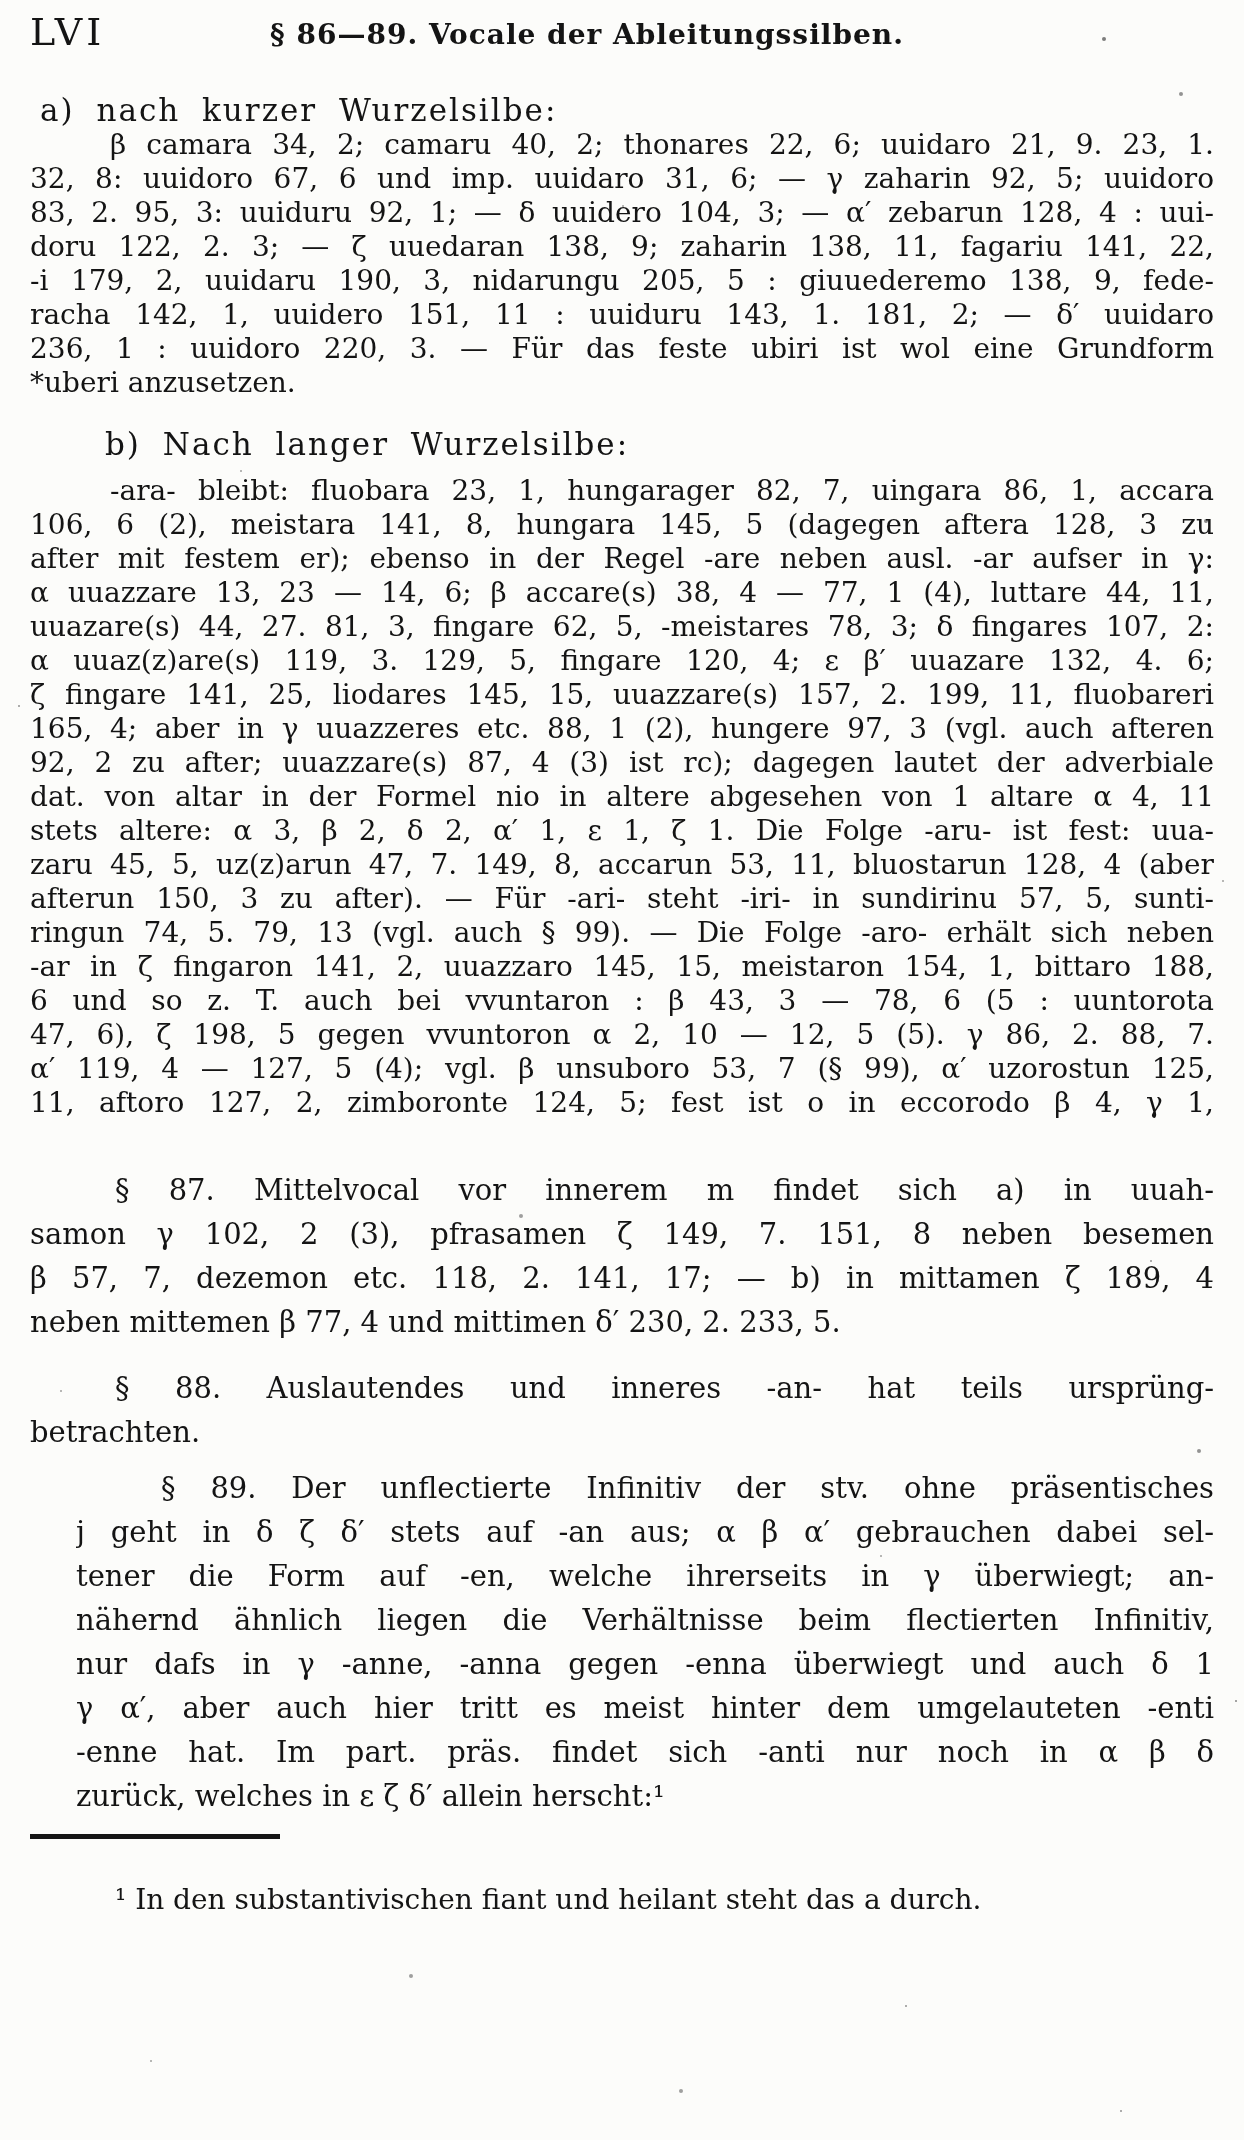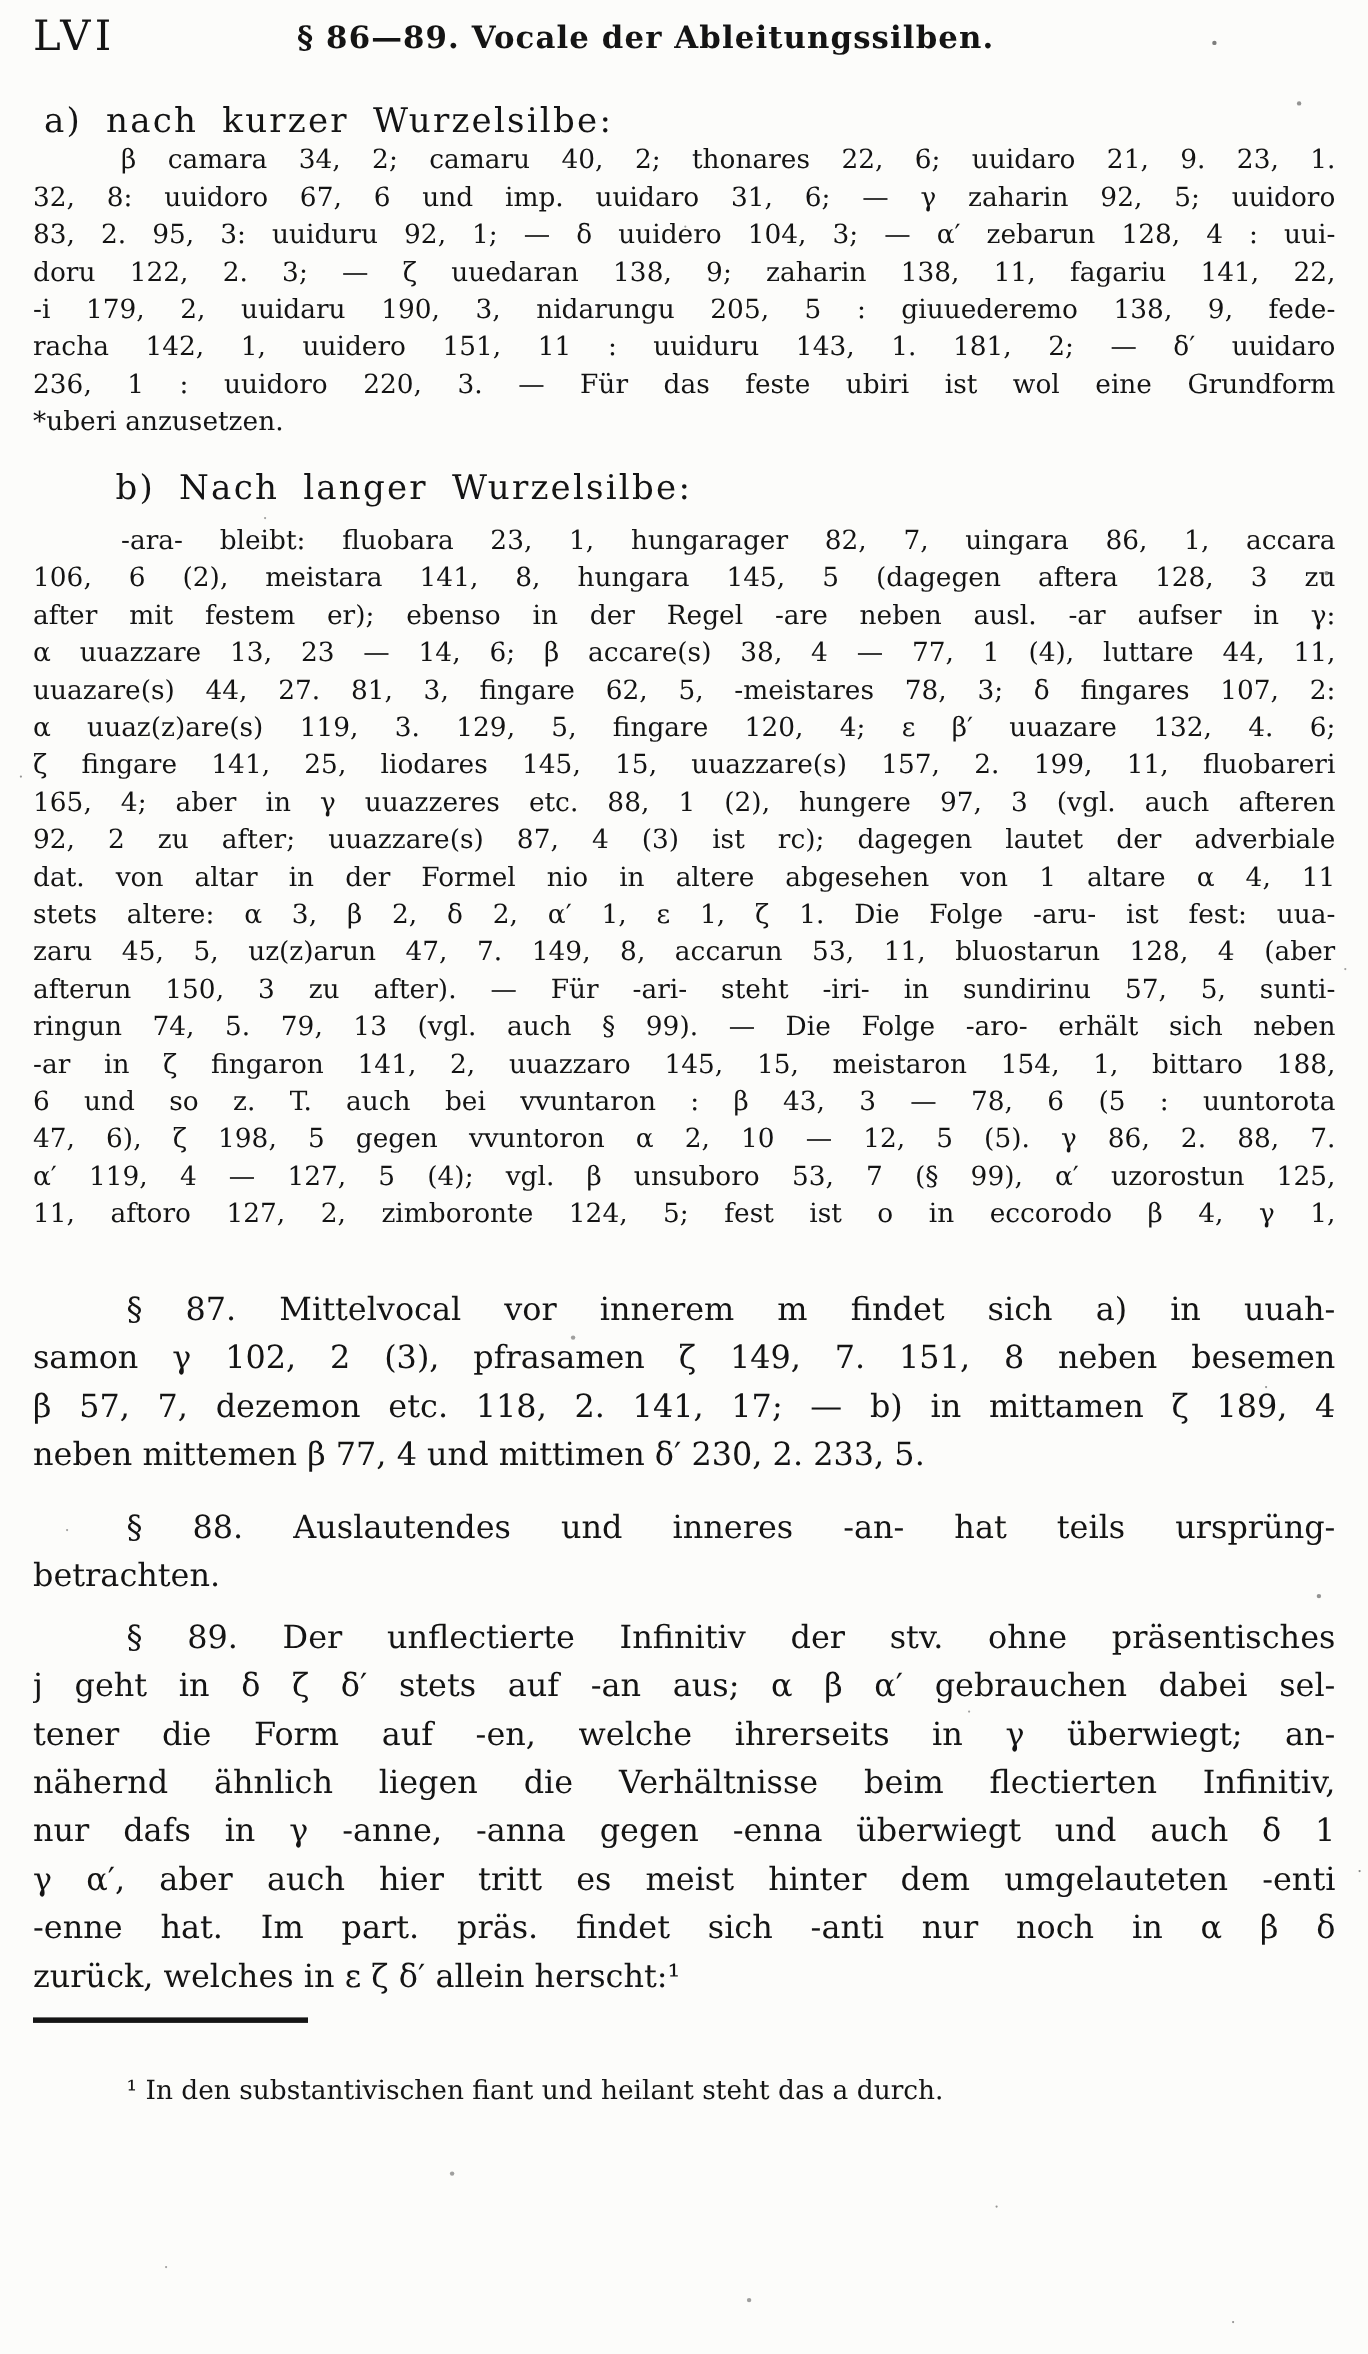--- a/index.html
+++ b/index.html
@@ -28,27 +28,27 @@
   }
   .h-sub {
     font-size: 31px;
     letter-spacing: 2px;
     word-spacing: 10px;
     margin-left: 75px;
   }
   .h-a { margin-top: 24px; margin-left: 10px; }
   .h-b { margin-top: 26px; }
   .para { text-rendering: optimizeLegibility; }
-  .petit { font-size: 24px; line-height: 34px; }
+  .petit { font-size: 28px; line-height: 34px; }
   .main  { font-size: 29px; line-height: 44px; }
   .para-a  { margin-top: 0px; }
   .para-b  { margin-top: 12px; }
   .para-87 { margin-top: 48px; }
   .para-88 { margin-top: 22px; }
-  .para-89 { margin-top: 12px; }
+  .para-89 { margin-top: 12px; margin-left: 46px; }
   .line {
     text-align: justify;
     text-align-last: justify;
     height: 1em; 
   }
   .petit .line { height: 34px; overflow: hidden; }
   .main  .line { height: 44px; overflow: hidden; }
   .line.last { text-align-last: left; }
   .ind1 { text-indent: 80px; }
   .ind2 { text-indent: 85px; }

